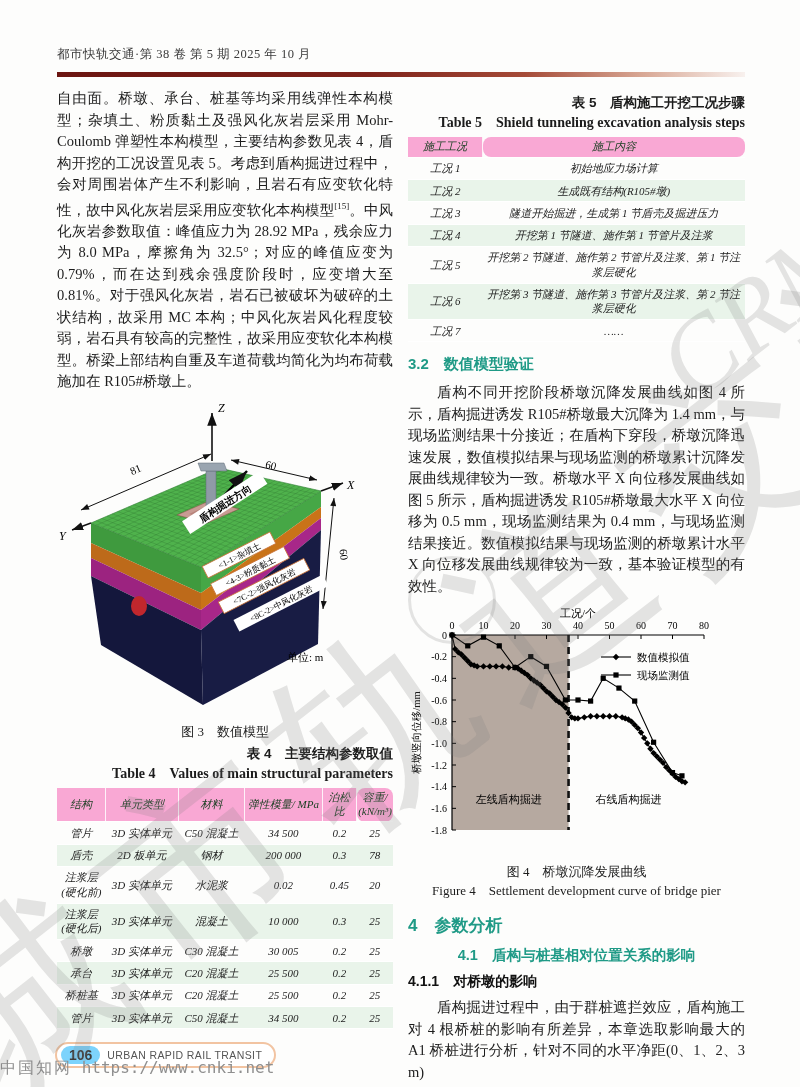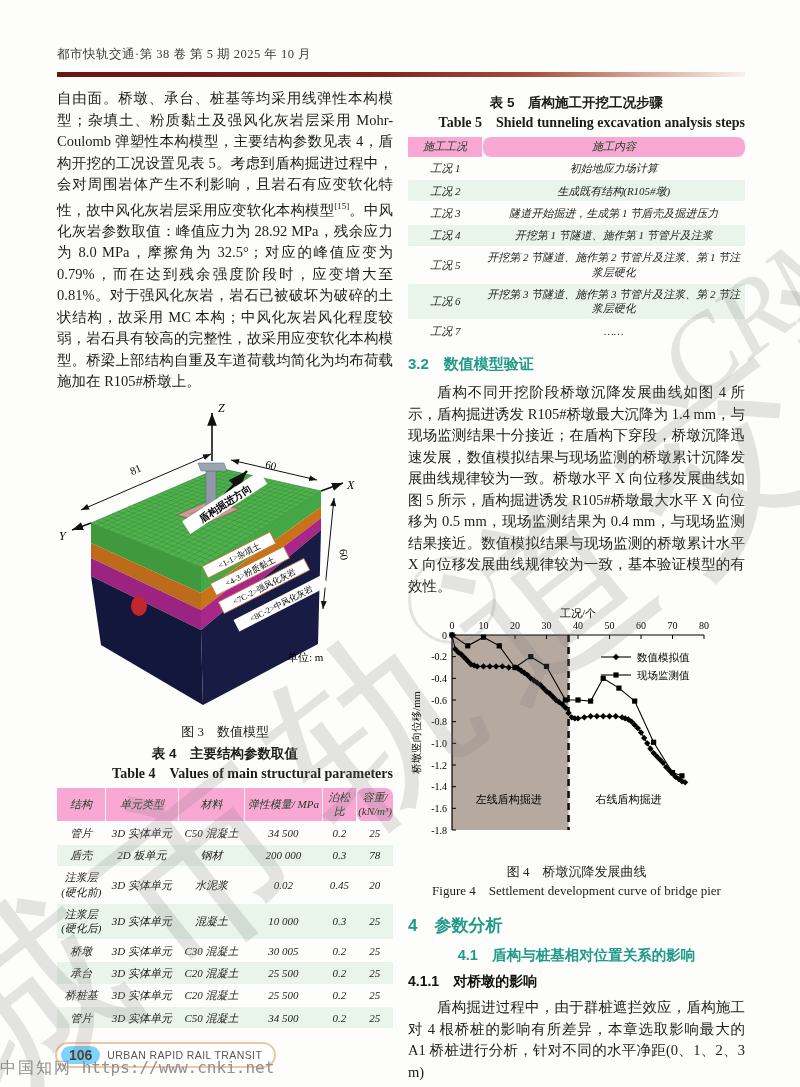--- a/index.html
+++ b/index.html
@@ -18,21 +18,21 @@
   sup{font-size:9px;}
   
   .h-teal{font-family:"Liberation Sans","DejaVu Sans",sans-serif;font-weight:bold;color:#1f9a86;margin:0;}
   .h32{font-size:15px;margin:13px 0 8px 0;}
   .h4{font-size:17px;margin:14px 0 9px 0;}
   .h41{font-size:14.5px;margin:0 0 8px 0;text-align:center;}
   .h411{font-family:"Liberation Sans","DejaVu Sans",sans-serif;font-weight:bold;color:#111;
         font-size:14px;margin:0 0 6px 0;}
   
   .tbl-title-cn{font-family:"Liberation Sans","DejaVu Sans",sans-serif;font-weight:bold;
-                font-size:13.5px;text-align:center;margin:4px 0 2px 0;}
+                font-size:13.5px;text-align:right;margin:4px 0 2px 0;}
   .tbl-title-en{font-weight:bold;font-size:14px;text-align:right;margin:0 0 5px 0;}
   .fig-cap-cn{font-size:13px;text-align:center;margin:4px 0 1px 0;}
   .fig-cap-en{font-size:13px;text-align:center;margin:0;}
   
   table.data{width:100%;border-collapse:collapse;font-size:11px;font-style:italic;
              font-family:"Liberation Serif","DejaVu Serif",serif;}
   table.data th{background:#f9a8d4;color:#173d1f;font-weight:normal;padding:3px 1px;
                 border-right:1px solid rgba(255,255,255,.85);border-bottom:1px solid #fff;line-height:1.25;font-style:italic;}
   table.data th:last-child{border-right:none;border-radius:8px;}
   table.data td{text-align:center;padding:3.5px 1px;border-bottom:1px solid #fff;line-height:1.3;}

